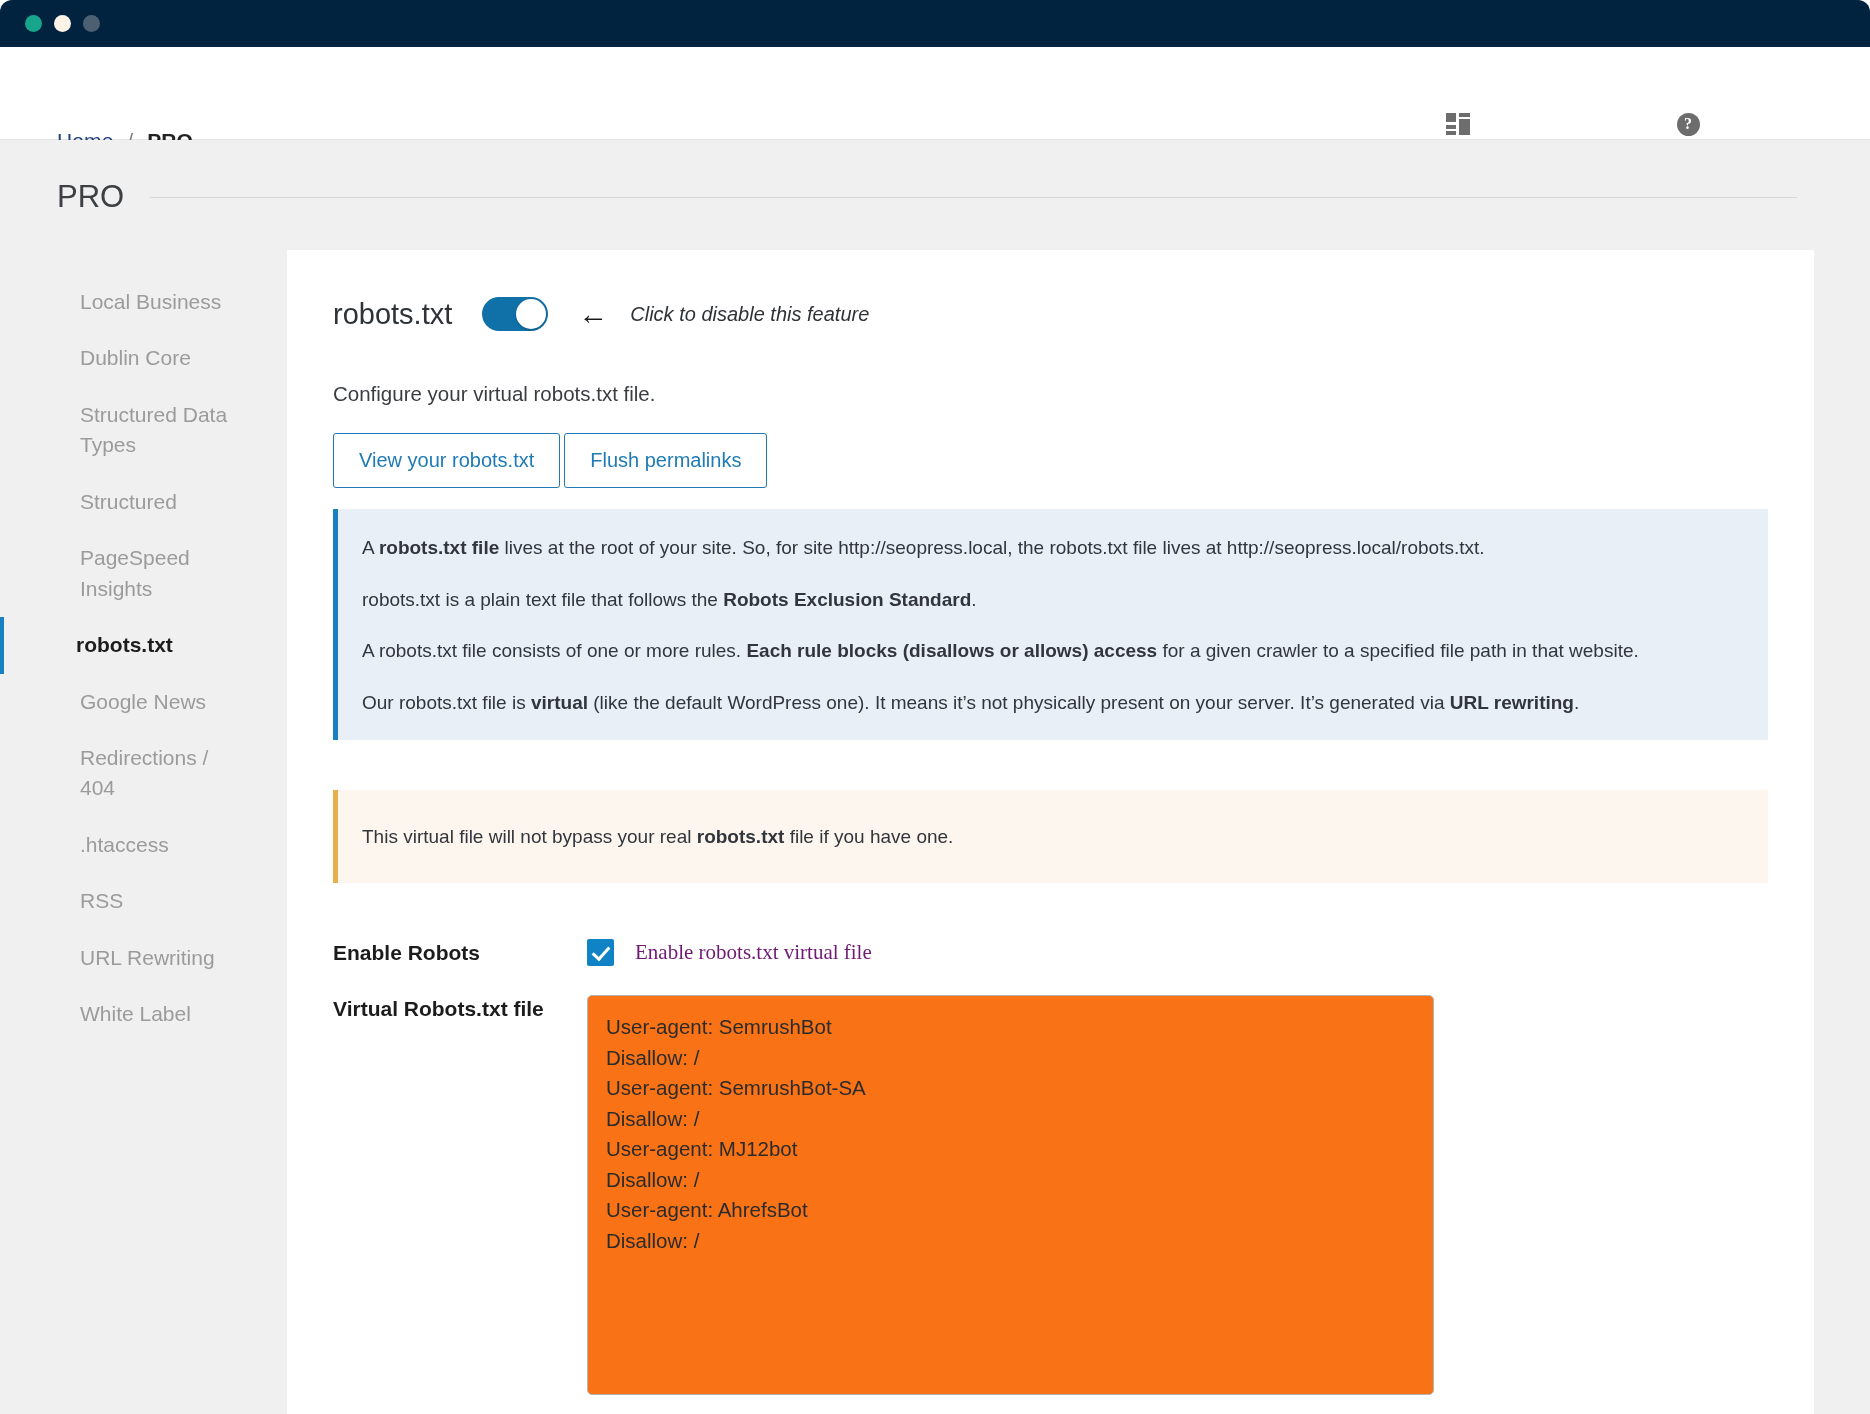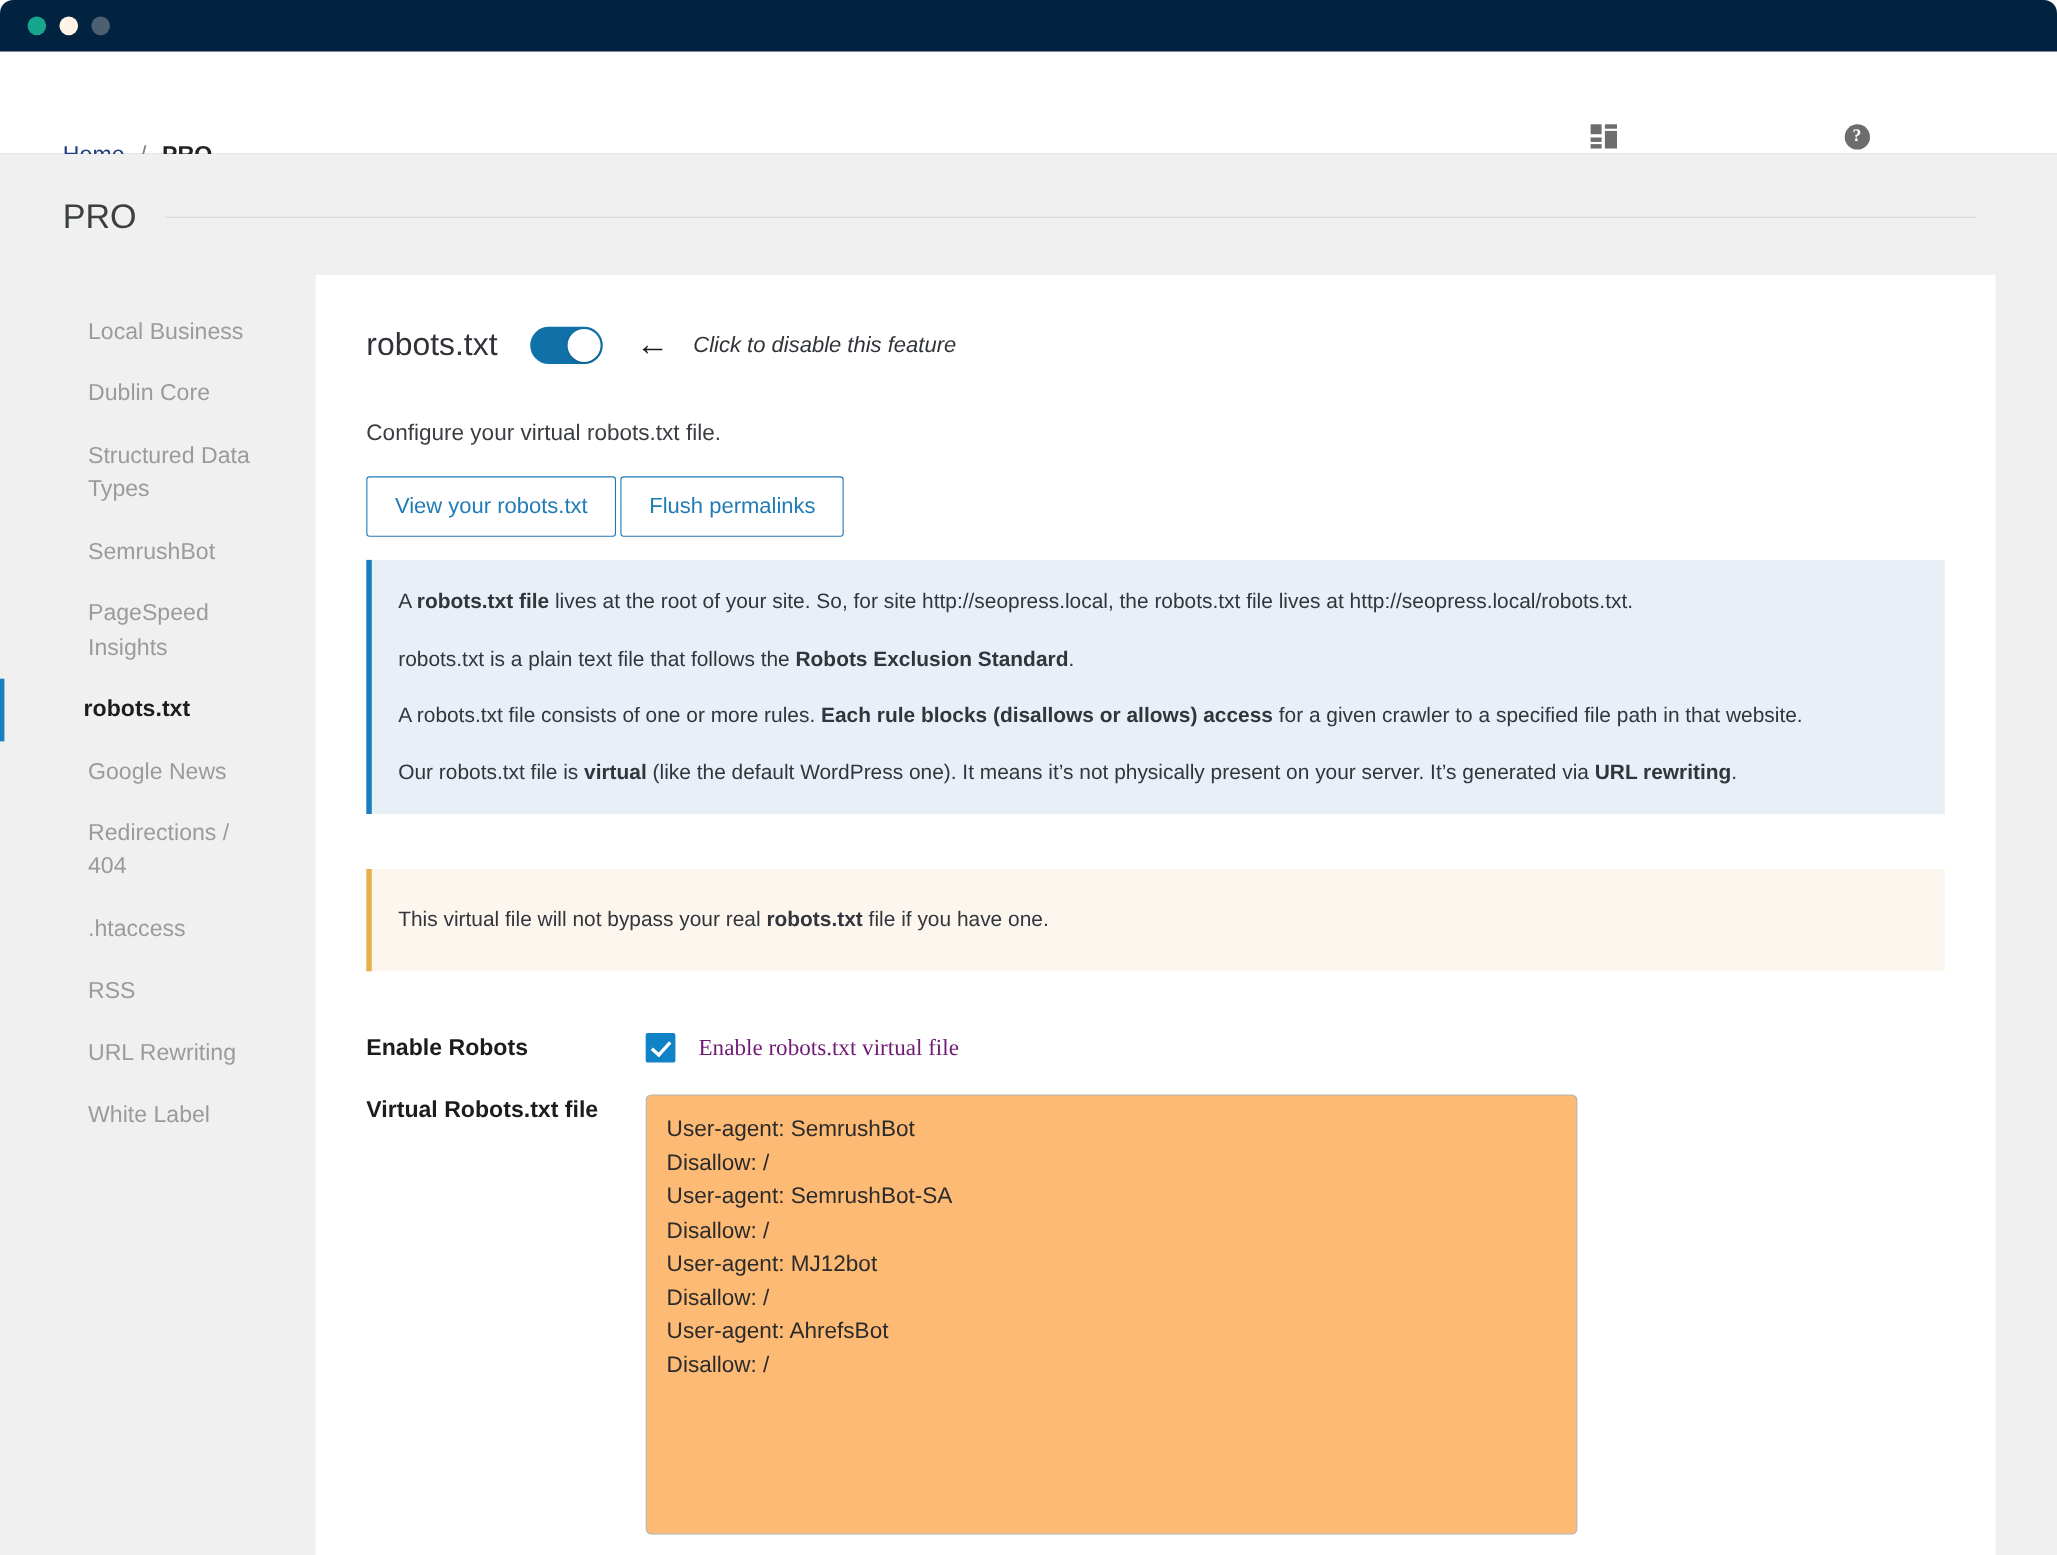--- a/index.html
+++ b/index.html
@@ -195,21 +195,21 @@
   }
   .cb-label { margin-left: 21px; font-size: 21px; color: #701a75; font-family: Liberation Serif, serif; }
 
   .ta-row { display: flex; margin-top: 29px; }
   textarea.robots {
     width: 847px; height: 400px;
     border: 1px solid #b4b4b4; border-radius: 5px;
     padding: 16px 18px;
     font-family: "Liberation Sans", sans-serif;
     font-size: 20.5px; line-height: 1.49;
-    color: #2b2b2b; background: #fdba74;
+    color: #2b2b2b; background: #f97316;
     resize: none; outline: none;
   }
 </style>
 </head>
 <body>
 
 <div id="app">
 
   <div class="titlebar">
     <div class="lights">
@@ -252,21 +252,21 @@
 
     <div class="pagetitle-row">
       <span class="pagetitle">PRO</span>
       <span class="pagetitle-rule"></span>
     </div>
 
     <nav class="sidebar" id="sidebar">
         <div class="side-item"><span>Local Business</span></div>
         <div class="side-item"><span>Dublin Core</span></div>
         <div class="side-item"><span>Structured Data Types</span></div>
-        <div class="side-item"><span>SemrushBot</span></div>
+        <div class="side-item"><span>Structured</span></div>
         <div class="side-item"><span>PageSpeed Insights</span></div>
         <div class="side-item active"><span>robots.txt</span></div>
         <div class="side-item"><span>Google News</span></div>
         <div class="side-item"><span>Redirections / 404</span></div>
         <div class="side-item"><span>.htaccess</span></div>
         <div class="side-item"><span>RSS</span></div>
         <div class="side-item"><span>URL Rewriting</span></div>
         <div class="side-item"><span>White Label</span></div>
       </nav>
 

